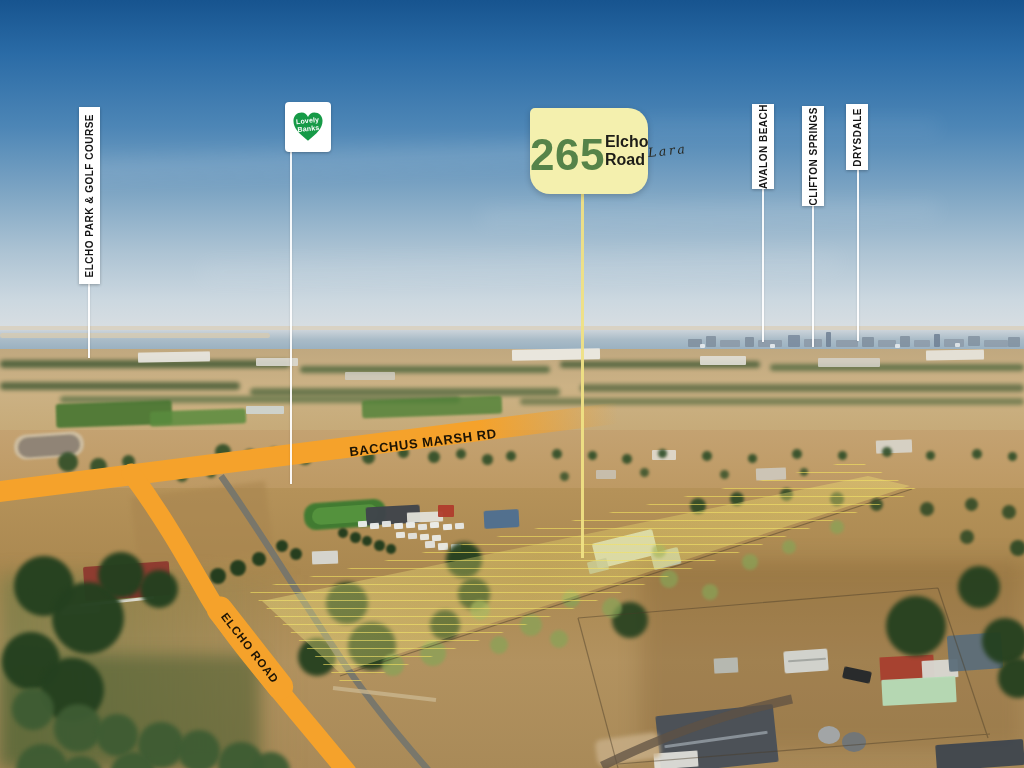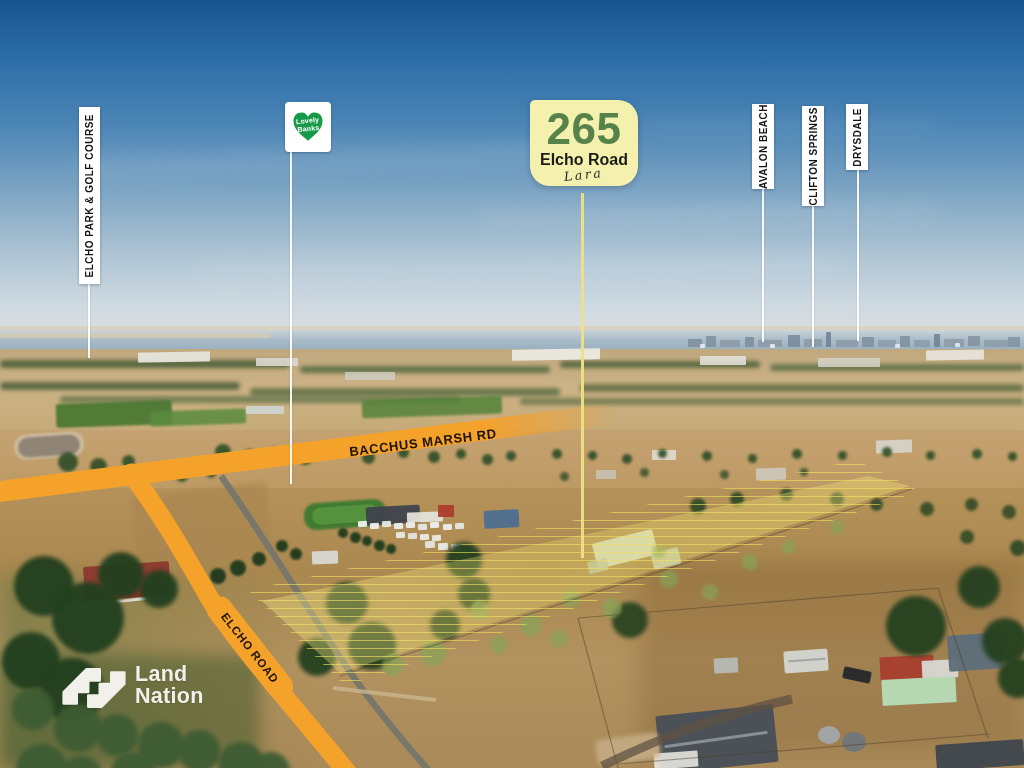--- a/index.html
+++ b/index.html
@@ -63,23 +63,23 @@
   
   #bacchus-label{position:absolute;left:338px;top:434px;width:170px;height:18px;
         line-height:18px;text-align:center;font-size:13px;font-weight:700;
         letter-spacing:.6px;color:#1d1405;transform:rotate(-7.2deg);}
   #elcho-label{position:absolute;left:188px;top:635px;width:124px;height:26px;
         border-radius:13px;background:#f5a22b;transform:rotate(52deg);
         display:flex;align-items:center;justify-content:center;font-size:11.5px;
         font-weight:700;letter-spacing:.8px;color:#1d1405;}
 
   
-  #badge-265{position:absolute;left:530px;top:100px;width:108px;height:86px;
+  #badge-265{position:absolute;left:530px;top:108px;width:118px;height:86px;
         background:#f4f0ae;border-radius:5px 20px 20px 20px;
-        display:flex;flex-direction:column;align-items:center;
+        display:flex;flex-direction:row;align-items:center;
         box-shadow:0 2px 6px rgba(0,0,0,.2);}
   #badge-265 .num{font-size:44px;font-weight:800;color:#568349;line-height:1;
         margin-top:7px;letter-spacing:.5px;}
   #badge-265 .street{font-size:16px;font-weight:700;color:#1d1d18;margin-top:0;}
   #badge-265 .script{font-family:"DejaVu Serif",serif;font-style:italic;
         font-size:12.5px;color:#26261f;transform:rotate(-6deg);
         letter-spacing:2.5px;margin-top:-2px;}
 
   
   #lovely-flag{position:absolute;left:285px;top:102px;width:46px;height:50px;
@@ -361,23 +361,13 @@
     <svg width="36" height="38" viewBox="0 0 52 48">
       <path d="M26,44 C13,33 5,26 5,15 C5,8 10,3 17,3 C21,3 24.5,5.5 26,9.5
                C27.5,5.5 31,3 35,3 C42,3 47,8 47,15 C47,26 39,33 26,44 Z" fill="#169a47"></path>
     </svg>
     <div id="lovely-text">
       <div>Lovely</div>
       <div>Banks</div>
     </div>
   </div>
 
-  <div id="landnation">
-    <svg width="64" height="50" viewBox="0 0 78 50">
-      <path d="M2,30 L30,2 L46,2 L46,16 L32,16 L32,30 L18,30 L18,44 L2,44 Z" fill="#f1f0ea" stroke="#f1f0ea" stroke-width="3" stroke-linejoin="round"></path>
-      <path d="M32,48 L32,34 L46,34 L46,20 L60,20 L60,6 L76,6 L76,20 L48,48 Z" fill="#f1f0ea" stroke="#f1f0ea" stroke-width="3" stroke-linejoin="round"></path>
-    </svg>
-    <div class="brand-text">
-      <div>Land</div>
-      <div>Nation</div>
-    </div>
-  </div>
 </div>
 
 </body></html>

